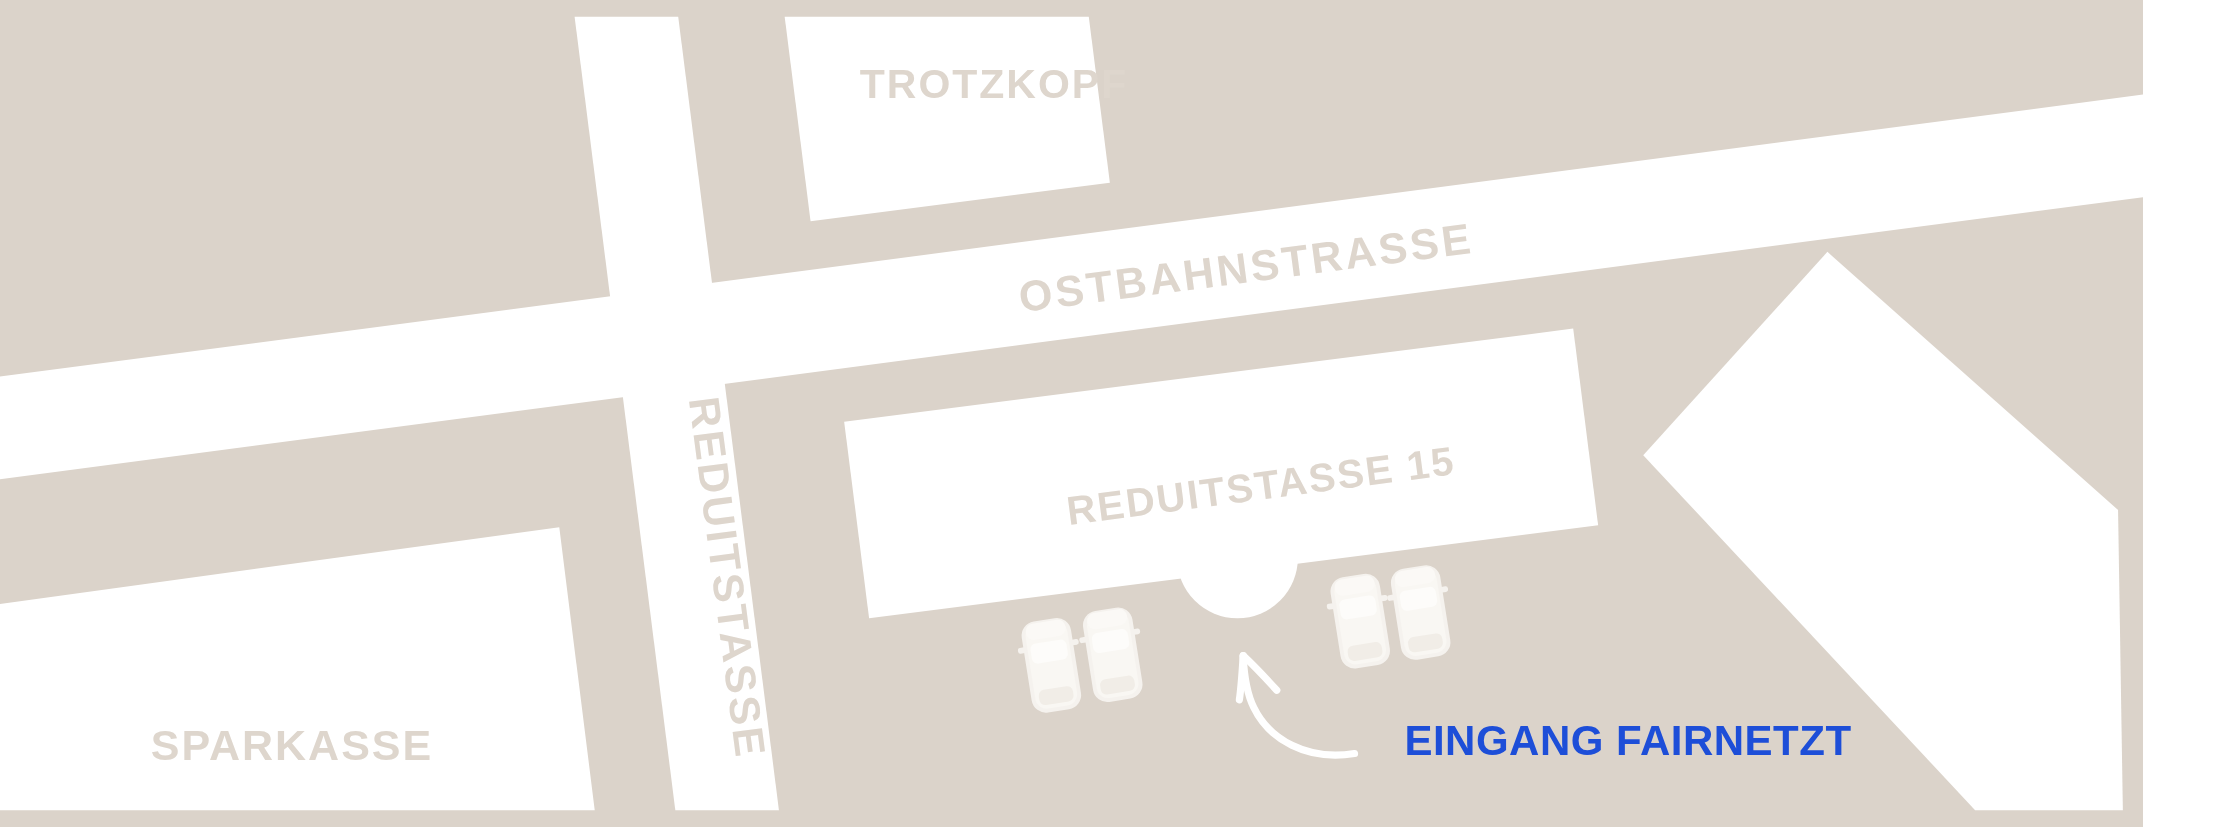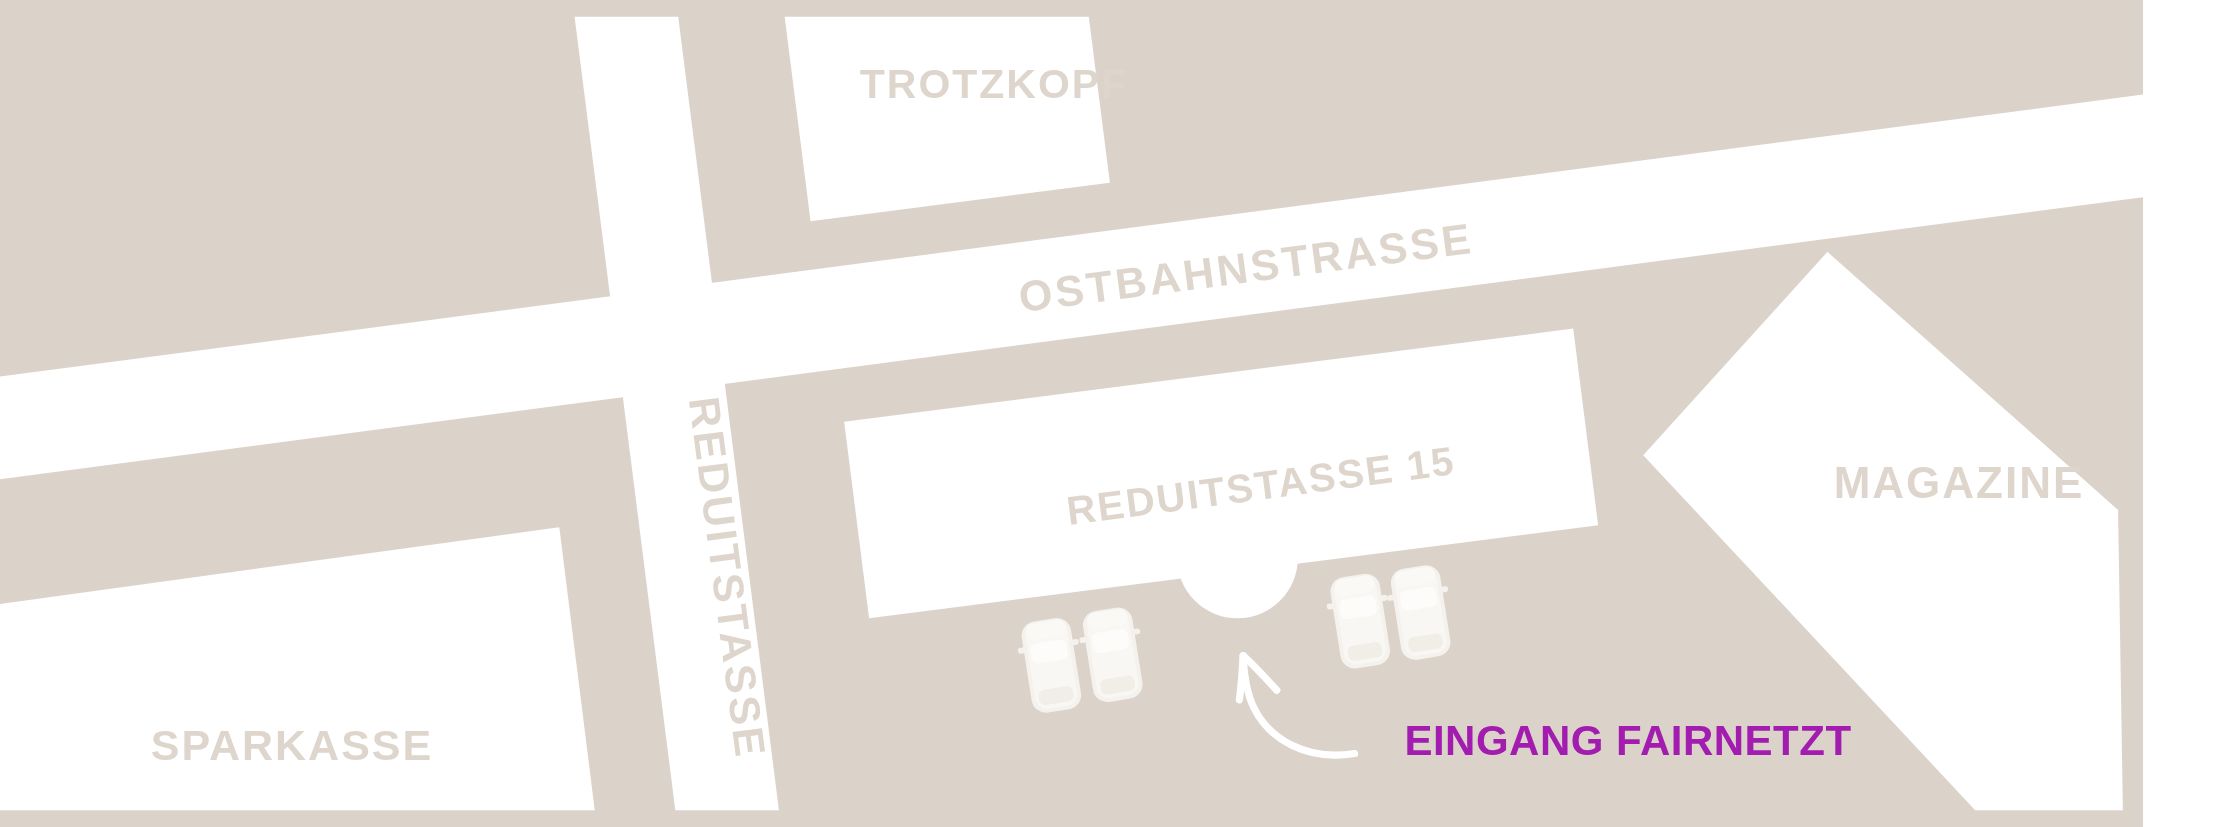--- a/index.html
+++ b/index.html
@@ -55,21 +55,21 @@
     font-size: 43px; letter-spacing: 2px;
   }
   .lbl-magazine {
     left: 1959px; top: 483px;
     font-size: 44px; letter-spacing: 2px;
   }
   .entrance-note {
     position: absolute;
     left: 1628px; top: 741px;
     transform: translate(-50%, -50%);
-    color: #a21caf;
+    color: #1d4ed8;
     font-weight: bold;
     font-size: 42px;
     line-height: 52px;
     letter-spacing: 0.5px;
     text-align: center;
     white-space: nowrap;
     user-select: none;
   }
 </style>
 </head>
@@ -121,19 +121,18 @@
   <div class="map-label lbl-trotzkopf">TROTZKOPF</div>
 
   <div class="map-label lbl-ostbahnstrasse">OSTBAHNSTRASSE</div>
 
   <div class="map-label lbl-reduitstasse-street">REDUITSTASSE</div>
 
   <div class="map-label lbl-reduitstasse15">REDUITSTASSE 15</div>
 
   <div class="map-label lbl-sparkasse">SPARKASSE</div>
 
-  <div class="map-label lbl-magazine">MAGAZINE</div>
 
   <div class="entrance-note">
     <div>EINGANG FAIRNETZT</div>
   </div>
 
 </div>
 
 </body></html>

